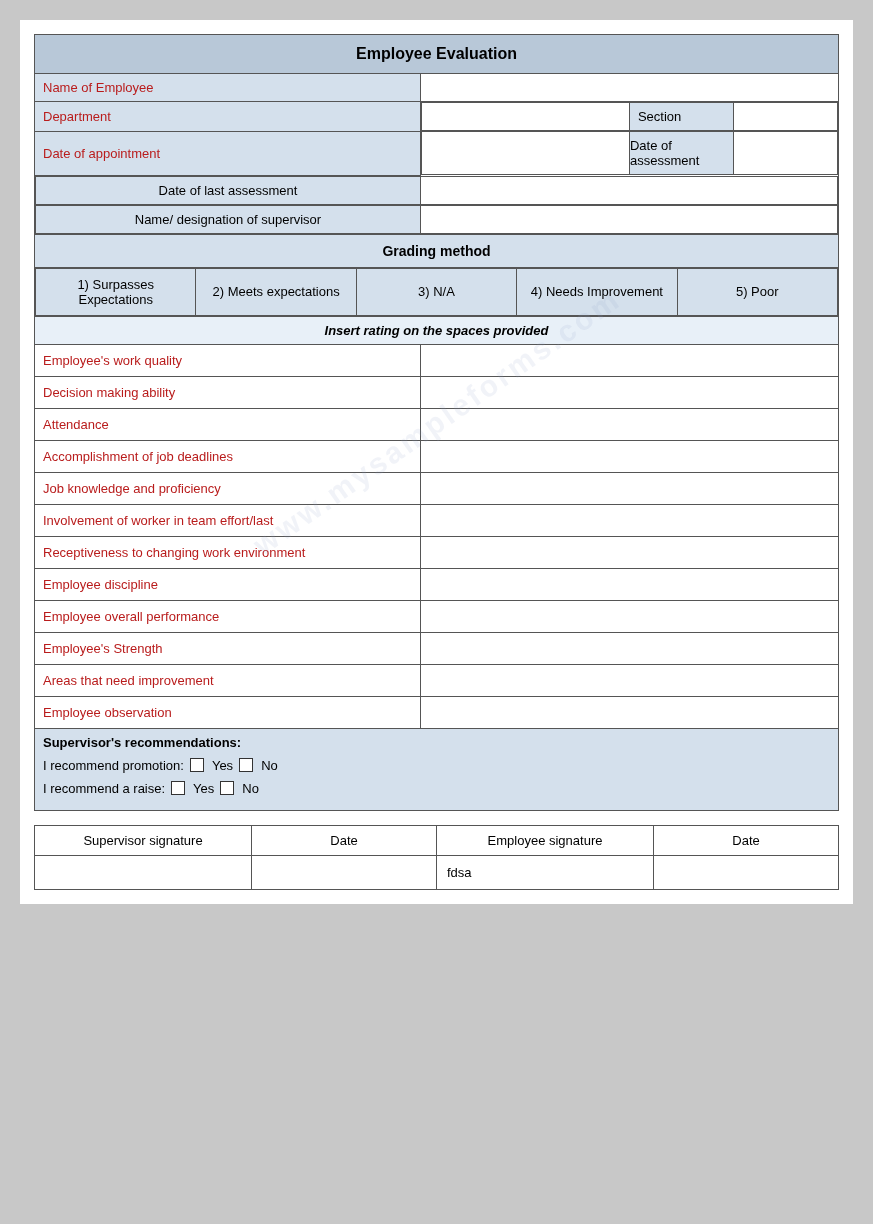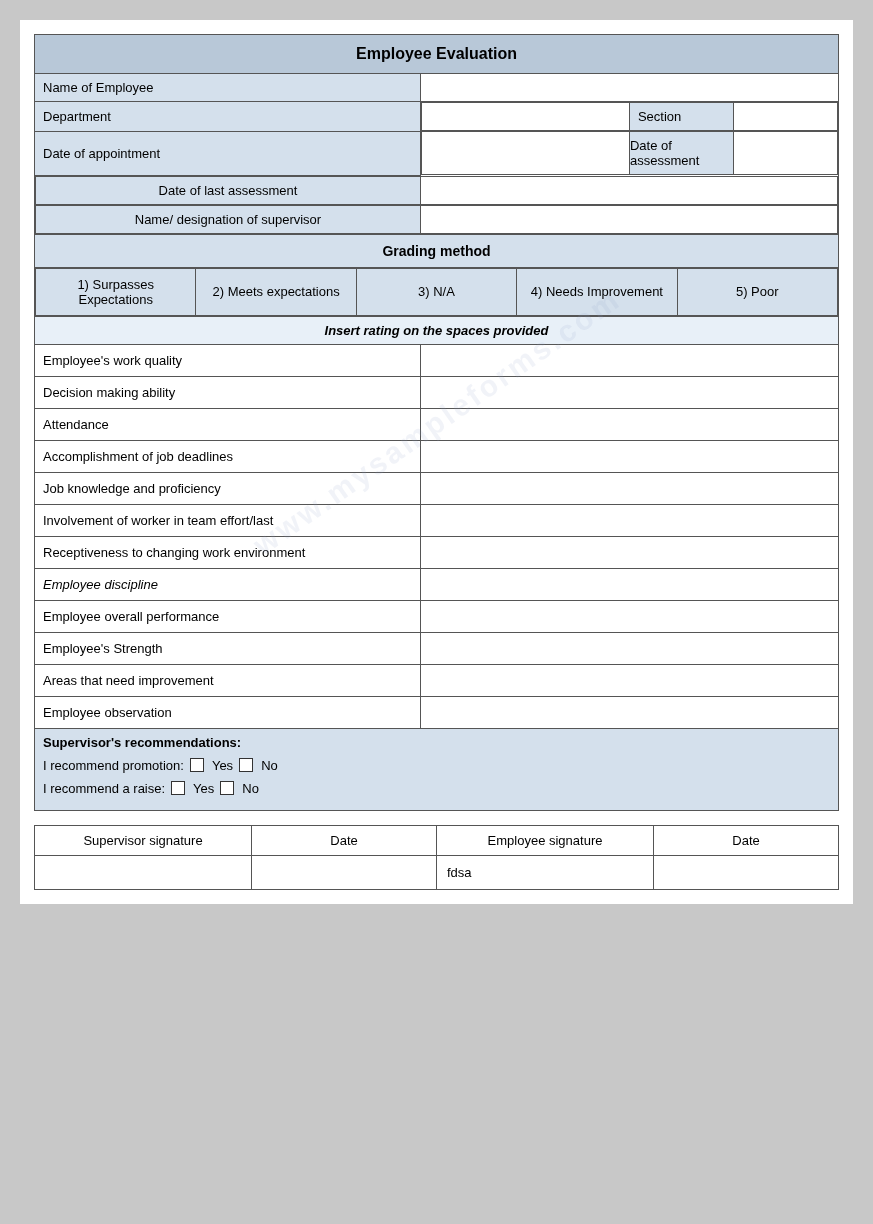--- a/index.html
+++ b/index.html
@@ -35,21 +35,21 @@
     .header-row td {
       background: #b8c8d8;
       text-align: center;
       font-weight: bold;
       font-size: 16px;
       padding: 10px;
     }
     .label-cell {
       background: #d4e0ec;
       font-weight: normal;
-      color: #000000;
+      color: #b91c1c;
     }
     .value-cell {
       background: #fff;
     }
     .section-header td {
       background: #d4e0ec;
       text-align: center;
       font-weight: bold;
       font-size: 14px;
       padding: 8px;
@@ -246,21 +246,21 @@
       </tr>
       <tr class="eval-row">
         <td class="label-cell" style="background:#fff;">Involvement of worker in team effort/last</td>
         <td class="value-cell"></td>
       </tr>
       <tr class="eval-row">
         <td class="label-cell" style="background:#fff;">Receptiveness to changing work environment</td>
         <td class="value-cell"></td>
       </tr>
       <tr class="eval-row">
-        <td class="label-cell" style="background:#fff;font-style:italic;">Employee discipline</td>
+        <td class="label-cell" style="background:#fff;">Employee discipline</td>
         <td class="value-cell"></td>
       </tr>
       <tr class="eval-row">
         <td class="label-cell" style="background:#fff;">Employee overall performance</td>
         <td class="value-cell"></td>
       </tr>
       <tr class="eval-row">
         <td class="label-cell" style="background:#fff;">Employee's Strength</td>
         <td class="value-cell"></td>
       </tr>

